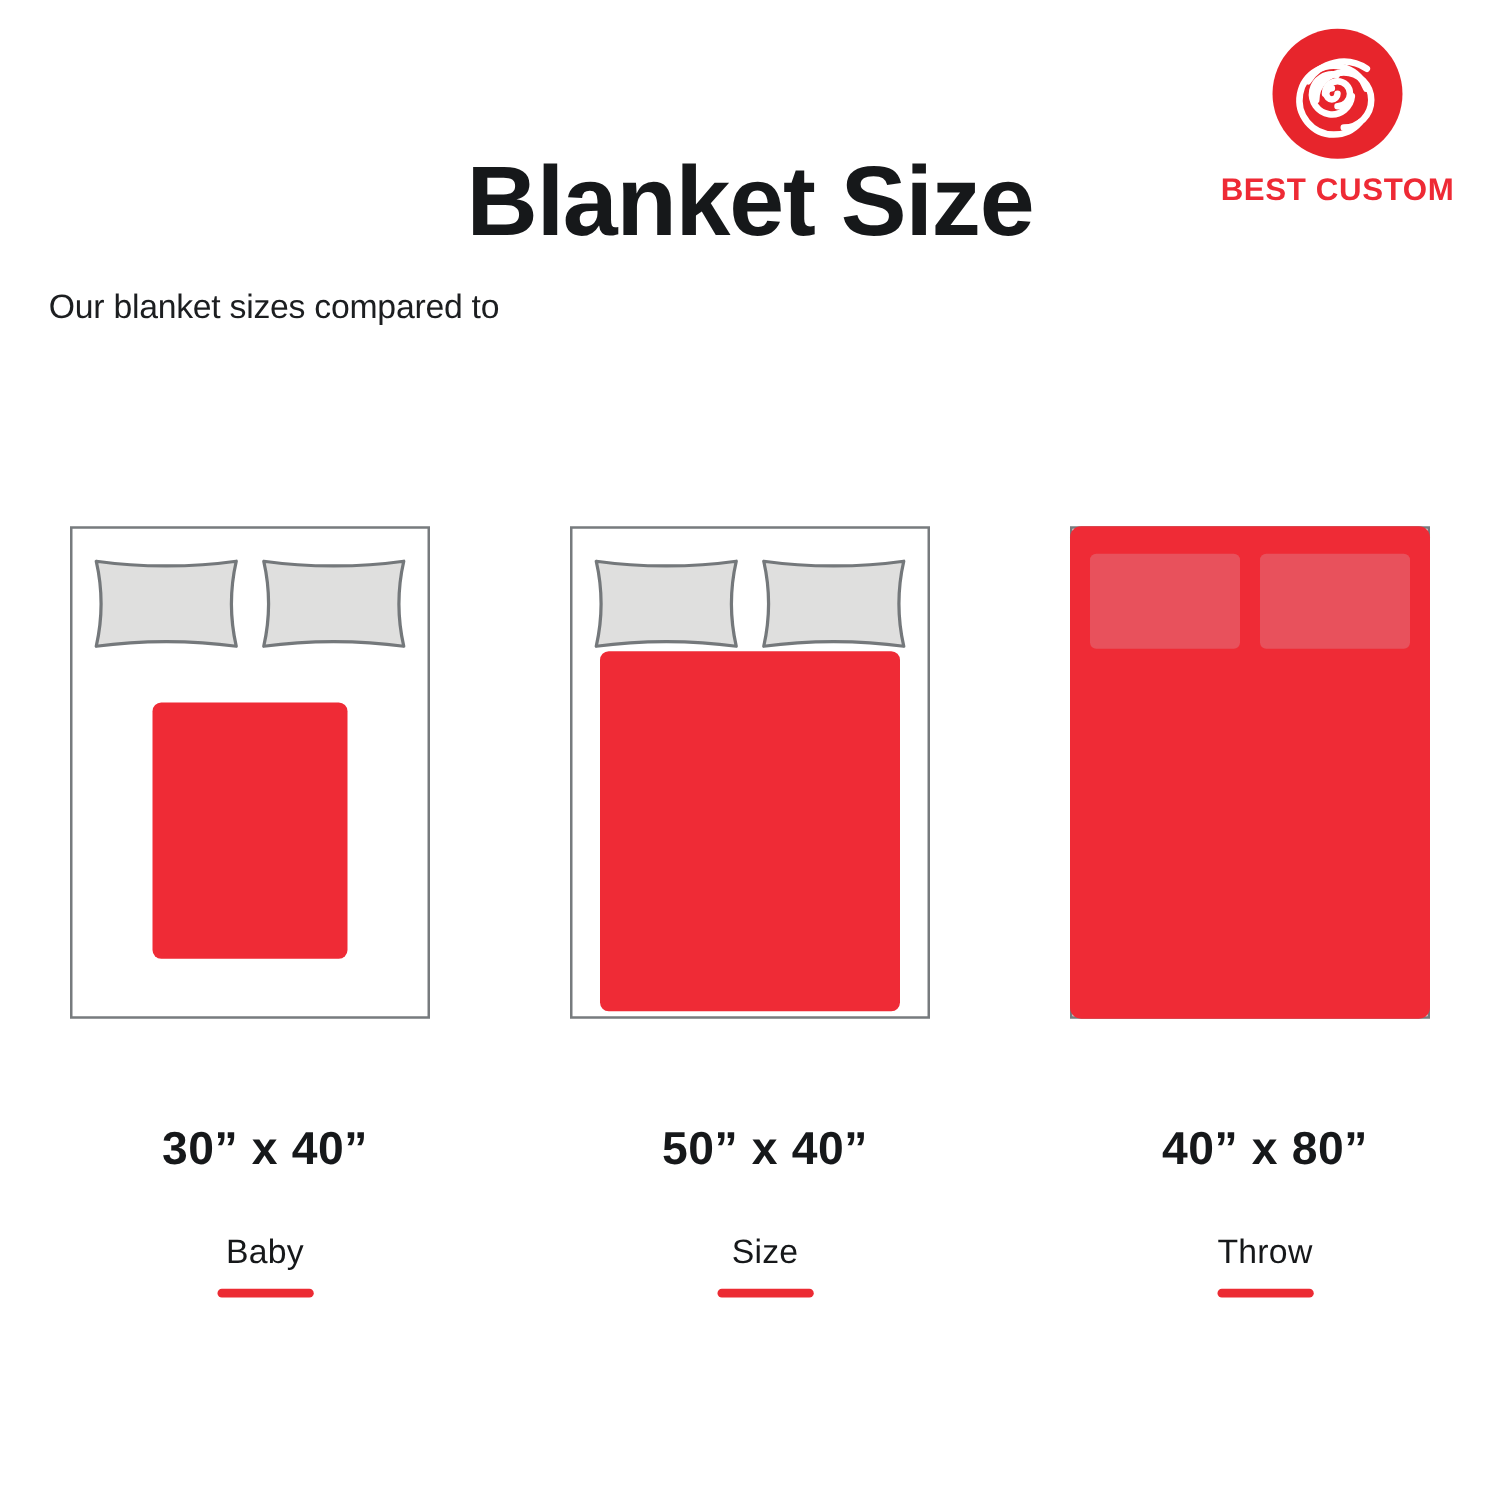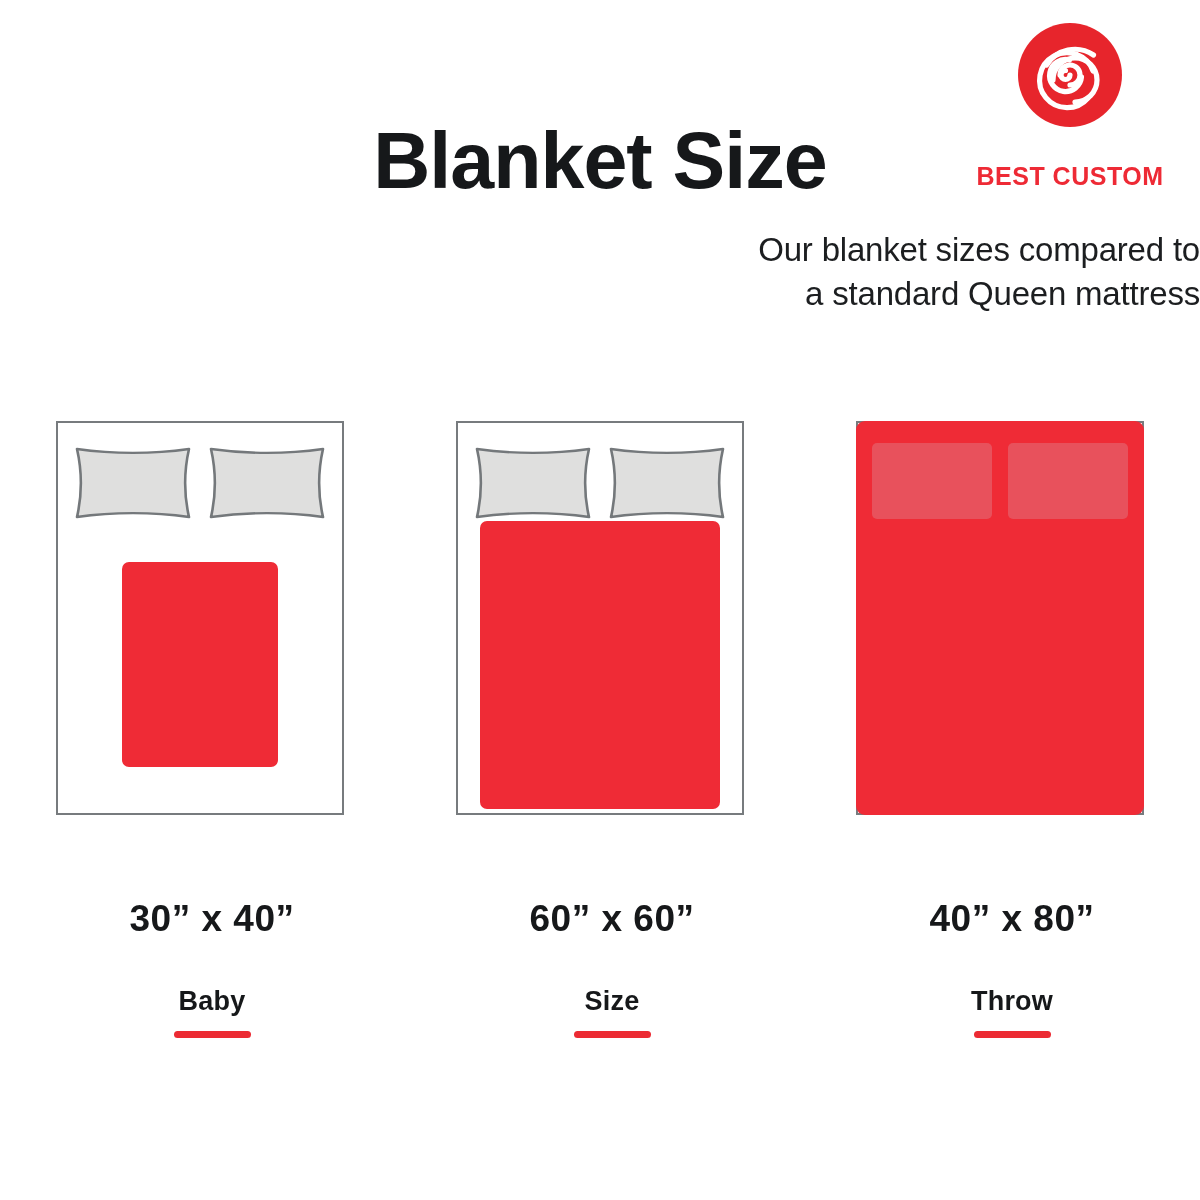--- a/index.html
+++ b/index.html
@@ -21,21 +21,20 @@
 
   
   .brand {
     position: absolute;
     top: 18px;
     right: 30px;
     width: 200px;
     display: flex;
     flex-direction: column;
     align-items: center;
-    gap: 24px;
   }
   .brand-mark {
     width: 114px;
     height: 114px;
     display: block;
   }
   .brand-name {
     margin-top: 6px;
     font-family: "Liberation Sans", sans-serif;
     font-size: 25px;
@@ -57,27 +56,28 @@
     font-weight: bold;
     letter-spacing: -1px;
     color: #16181a;
     line-height: 1.05;
   }
   .subtitle {
     position: absolute;
     top: 228px;
     left: 0;
     width: 1200px;
-    text-align: right;
-    font-family: "Liberation Sans", sans-serif;
-    font-size: 33px;
+    text-align: left;
+    font-family: "Liberation Sans", sans-serif;
+    font-size: 27px;
     font-weight: 400;
     color: #1c1e20;
     line-height: 1.32;
     letter-spacing: -0.2px;
+    padding-left: 39px;
   }
   .subtitle-line { display: block; }
 
   
   .beds {
     position: absolute;
     top: 421px;
     left: 0;
     width: 1200px;
     height: 400px;
@@ -181,21 +181,21 @@
     font-size: 37px;
     font-weight: bold;
     color: #16181a;
     letter-spacing: 0.5px;
     white-space: nowrap;
   }
   .name {
     margin-top: 46px;
     font-family: "Liberation Sans", sans-serif;
     font-size: 27px;
-    font-weight: bold;
+    font-weight: normal;
     color: #16181a;
     letter-spacing: 0.2px;
   }
   .rule {
     margin-top: 14px;
     width: 77px;
     height: 7px;
     border-radius: 4px;
     background: #EC2B33;
   }
@@ -216,21 +216,20 @@
         <path d="M80 53 a27.5 27.5 0 1 0 -5 27"></path>
         <path d="M33.5 47 a33.5 33.5 0 0 1 47 -10"></path>
       </g>
     </svg>
     <div class="brand-name">BEST CUSTOM</div>
   </div>
 
   <h1 class="title">Blanket Size</h1>
   <div class="subtitle">
     <span class="subtitle-line">Our blanket sizes compared to</span>
-    <span class="subtitle-line">a standard Queen mattress</span>
   </div>
 
   <div class="beds">
 
     <div class="bed-col">
       <div class="bed bed--baby">
         <div class="pillow-row">
           <svg class="pillow" viewBox="0 0 122 76">
             <path d="M5 4 C40 9 82 9 117 4 C112 26 112 50 117 72 C82 67 40 67 5 72 C10 50 10 26 5 4 Z" fill="#DFDFDE" stroke="#74787B" stroke-width="2.6" stroke-linejoin="round"></path>
           </svg>
@@ -271,21 +270,21 @@
 
   <div class="captions">
 
     <div class="caption-col">
       <div class="dims">30” x 40”</div>
       <div class="name">Baby</div>
       <div class="rule"></div>
     </div>
 
     <div class="caption-col">
-      <div class="dims">60” x 60”</div>
+      <div class="dims">50” x 40”</div>
       <div class="name">Size</div>
       <div class="rule"></div>
     </div>
 
     <div class="caption-col">
       <div class="dims">40” x 80”</div>
       <div class="name">Throw</div>
       <div class="rule"></div>
     </div>
 

